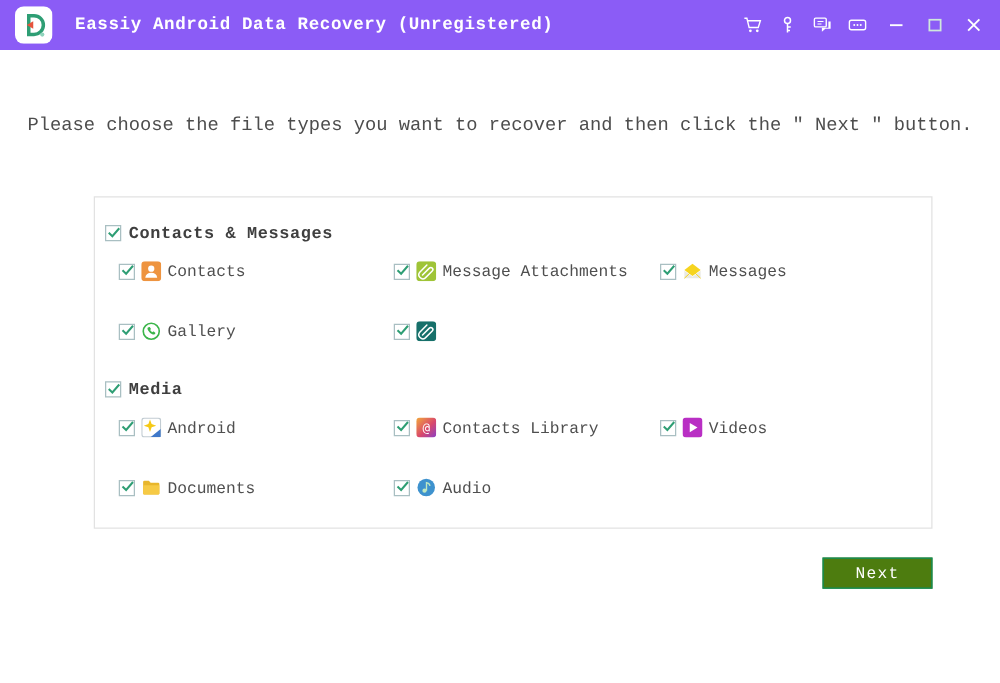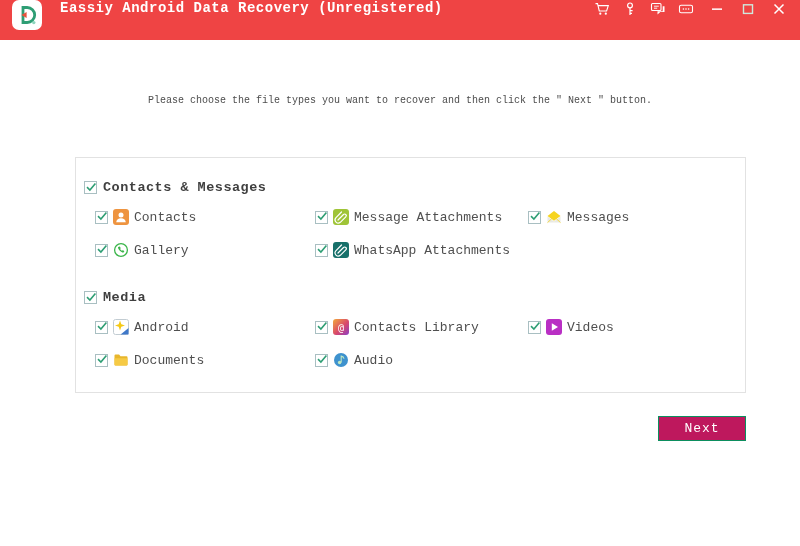--- a/index.html
+++ b/index.html
@@ -3,65 +3,65 @@
 <meta charset="utf-8">
 <style>
   html,body{margin:0;padding:0;}
   body{
     width:800px;height:546px;background:#ffffff;overflow:hidden;
     font-family:"Liberation Mono","DejaVu Sans Mono",monospace;
     -webkit-font-smoothing:antialiased;
   }
   
   .titlebar{
-    height:40px;background:#ef4444;display:flex;align-items:flex-start;
+    height:40px;background:#8b5cf6;display:flex;align-items:center;
     padding:0 12px 0 12px;box-sizing:border-box;
   }
   .logo{width:30px;height:30px;margin-right:18px;flex:0 0 auto;display:flex;}
   .title{color:#ffffff;font-weight:bold;font-size:14px;letter-spacing:.5px;white-space:nowrap;}
   .tb-icons{margin-left:auto;display:flex;align-items:center;}
   .tb-icon{width:18px;height:18px;display:inline-flex;align-items:center;justify-content:center;
     margin-left:10px;cursor:pointer;}
   .tb-icon.winctl{margin-left:13px;}
   .tb-icon svg{width:16px;height:16px;}
   
   .instruction{
-    margin-top:52px;text-align:center;color:#4d4d4d;font-size:10px;line-height:18px;
+    margin-top:52px;text-align:center;color:#4d4d4d;font-size:15px;line-height:18px;
     white-space:nowrap;
   }
   
   .panel{
     margin:47px 54px 0 75px;border:1px solid #e2e2e2;background:#fff;
     box-sizing:border-box;padding:22px 10px 22px 8px;
   }
   .group-header,.select-all{
-    display:flex;align-items:center;cursor:pointer;
+    display:flex;align-items:flex-start;cursor:pointer;
   }
   .group-label,.select-all-label{
     margin-left:6px;color:#3f3f3f;font-size:13.5px;font-weight:bold;letter-spacing:.5px;
   }
   .items{
     margin:12px 0 0 11px;display:grid;grid-template-columns:220px 213px auto;
-    row-gap:13px;
+    row-gap:28px;
   }
   .item{display:flex;align-items:center;height:20px;cursor:pointer;}
   .item-icon{width:16px;height:16px;margin-left:5px;flex:0 0 auto;display:inline-flex;}
   .item-icon svg{width:16px;height:16px;}
   .item-label{margin-left:5px;color:#4f4f4f;font-size:13px;white-space:nowrap;}
   .group + .group{margin-top:30px;}
   .select-all{margin-top:30px;}
   .checkbox{
     width:13px;height:13px;box-sizing:border-box;border:1px solid #a9bfc2;background:#fff;
     display:inline-flex;align-items:center;justify-content:center;flex:0 0 auto;
   }
   .checkbox svg{width:12px;height:12px;overflow:visible;margin-top:-2px;}
   
   .footer{display:flex;justify-content:flex-end;margin:23px 54px 0 0;}
   .next-btn{
-    width:88px;height:25px;background:#be185d;border:1px solid #0c8e5e;color:#fff;
+    width:88px;height:25px;background:#4d7c0f;border:1px solid #0c8e5e;color:#fff;
     font-family:"Liberation Mono","DejaVu Sans Mono",monospace;font-size:13px;
     letter-spacing:1px;cursor:pointer;display:flex;align-items:center;justify-content:center;
   }
 </style>
 </head>
 <body>
 
 <div class="titlebar">
   <span class="logo">
     <svg viewBox="0 0 30 30">
@@ -202,21 +202,20 @@
       <svg viewBox="0 0 12 12">
                 <path d="M2 6.2 L4.9 9 L10.4 2.6" fill="none" stroke="#2E9E74" stroke-width="1.6"></path>
               </svg>
     </span>
     <span class="item-icon">
               <svg viewBox="0 0 16 16">
                 <rect width="16" height="16" rx="3" fill="#17706A"></rect>
                 <path d="M5 11 10.5 5.5a1.6 1.6 0 0 1 2.3 2.3L7.3 13.3a3.2 3.2 0 0 1-4.5-4.5L8.5 3" fill="none" stroke="#fff" stroke-width="1.2" stroke-linecap="round"></path>
               </svg>
             </span>
-    <span class="item-label">WhatsApp Attachments</span>
   </label>
 </div>
   </section>
 
   <section class="group">
     <label class="group-header">
       <span class="checkbox">
         <svg viewBox="0 0 12 12">
               <path d="M2 6.2 L4.9 9 L10.4 2.6" fill="none" stroke="#2E9E74" stroke-width="1.6"></path>
             </svg>

